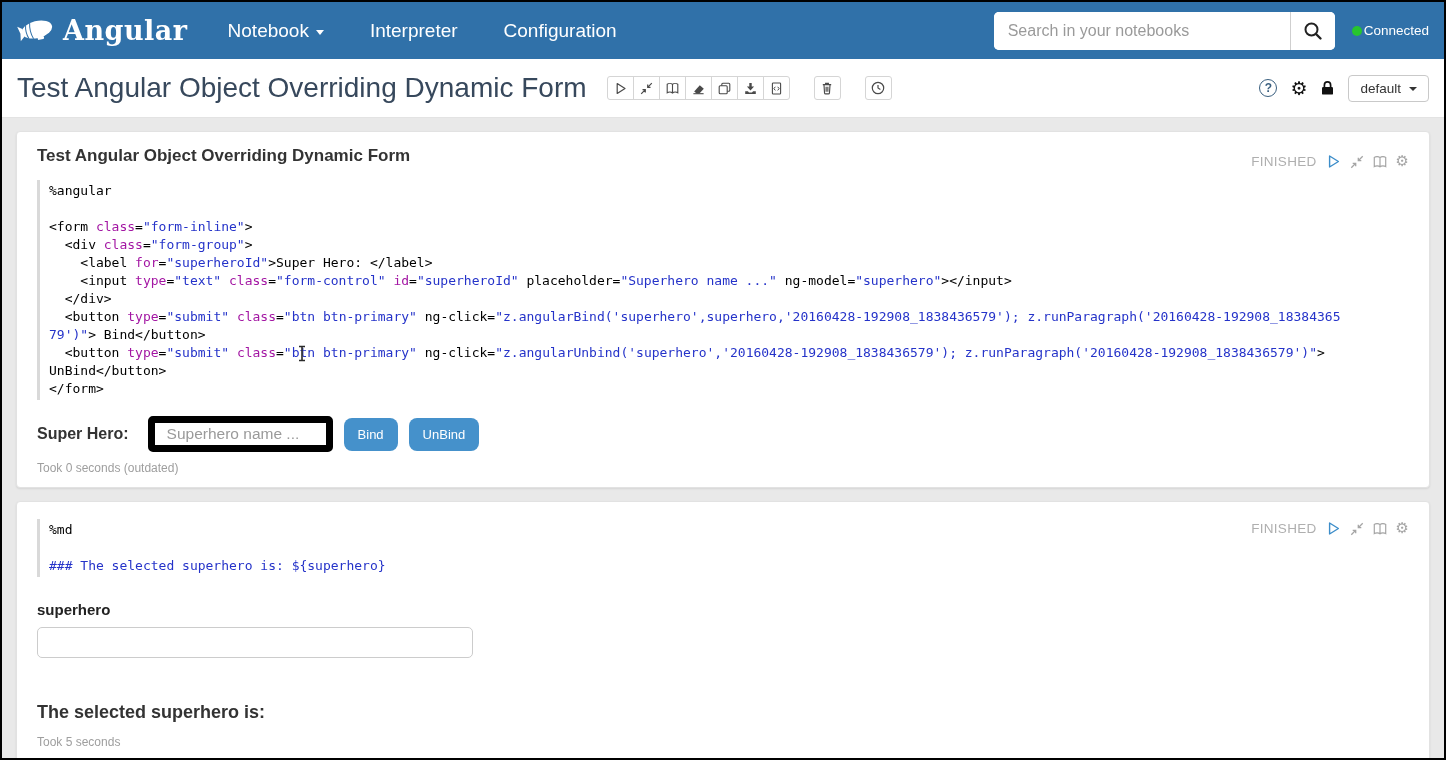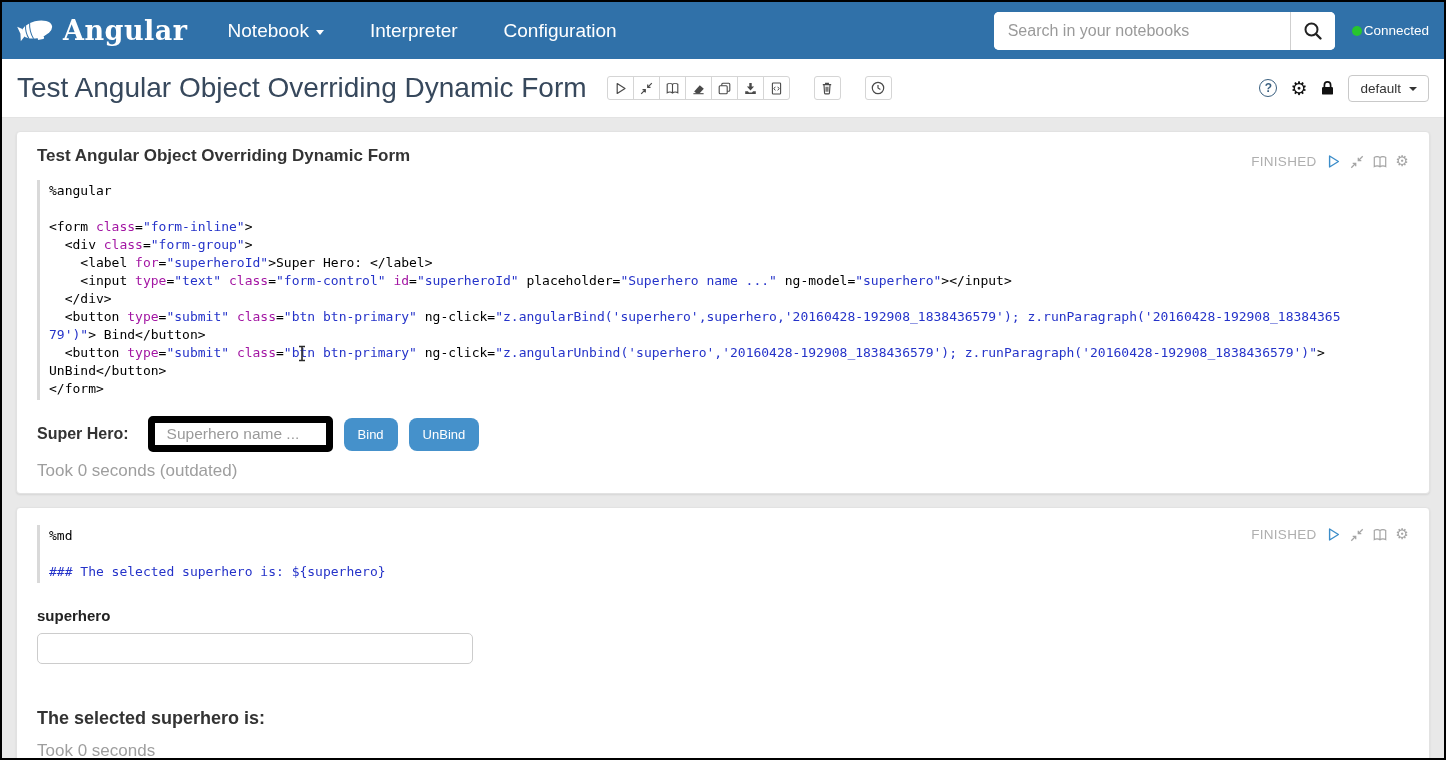--- a/index.html
+++ b/index.html
@@ -53,21 +53,21 @@
 
   .code-block { margin-top:14px; border-left:3px solid #D9D9D9; padding:2px 0 2px 9px; font-family:"DejaVu Sans Mono", monospace; font-size:13px; line-height:18px; white-space:pre; color:#000; cursor:text; }
   .tok-a { color:var(--code-attr-color,#A316A3); }
   .tok-s { color:var(--code-string-color,#2533C9); }
 
   .angular-form-row { display:flex; align-items:center; margin-top:16px; }
   .form-label { font-size:16px; font-weight:bold; color:#333; margin-right:19px; }
   .hero-input { width:185px; height:36px; border:7px solid #000000; border-radius:5px; padding:0 12px; font-size:15.5px; color:#555; font-family:"Liberation Sans",sans-serif; }
   .hero-input::placeholder { color:#9A9A9A; }
   .btn-primary { background:var(--primary-button,#4591CB); color:#fff; border:none; border-radius:8px; font-size:13px; font-weight:500; padding:9px 14px; margin-left:11px; cursor:pointer; font-family:"Liberation Sans",sans-serif; }
-  .elapsed { margin-top:9px; font-size:17px; color:#9E9E9E; }
+  .elapsed { margin-top:9px; font-size:12px; color:#9E9E9E; }
 
   .md-form { margin-top:24px; }
   .md-form-label { font-size:15px; font-weight:bold; color:#222; }
   .md-input { margin-top:9px; display:block; width:436px; height:31px; border:1px solid #CCC; border-radius:5px; padding:0 12px; font-size:14px; color:#555; }
   .md-heading { font-size:18px; font-weight:bold; color:#333; margin:44px 0 0; }
   .card-2 { min-height:264px; }
 
   .mouse-cursor { position:absolute; left:295px; top:343px; pointer-events:none; }
   svg { display:block; }
 </style>
@@ -242,21 +242,21 @@
     </div>
 
     <div class="code-block" style="margin-top:7px;"><div class="code-line"><span class="tok-p">%md</span></div><div class="code-line">&nbsp;</div><div class="code-line"><span class="tok-s">### The selected superhero is: ${superhero}</span></div></div>
 
     <div class="md-form">
       <div class="md-form-label">superhero</div>
       <input class="md-input" value="" style="">
     </div>
 
     <h3 class="md-heading">The selected superhero is:</h3>
-    <div class="elapsed" style="margin-top:12px;">Took 0 seconds</div>
+    <div class="elapsed" style="margin-top:12px;">Took 5 seconds</div>
   </article>
 </main>
 
 <span class="mouse-cursor">
   <svg width="10" height="17" viewBox="0 0 10 17">
     <path d="M2 1.5 H8 M5 1.5 V15.5 M2 15.5 H8" stroke="#2A2A2A" stroke-width="1.6" fill="none"></path>
   </svg>
 </span>
 
 </body></html>

